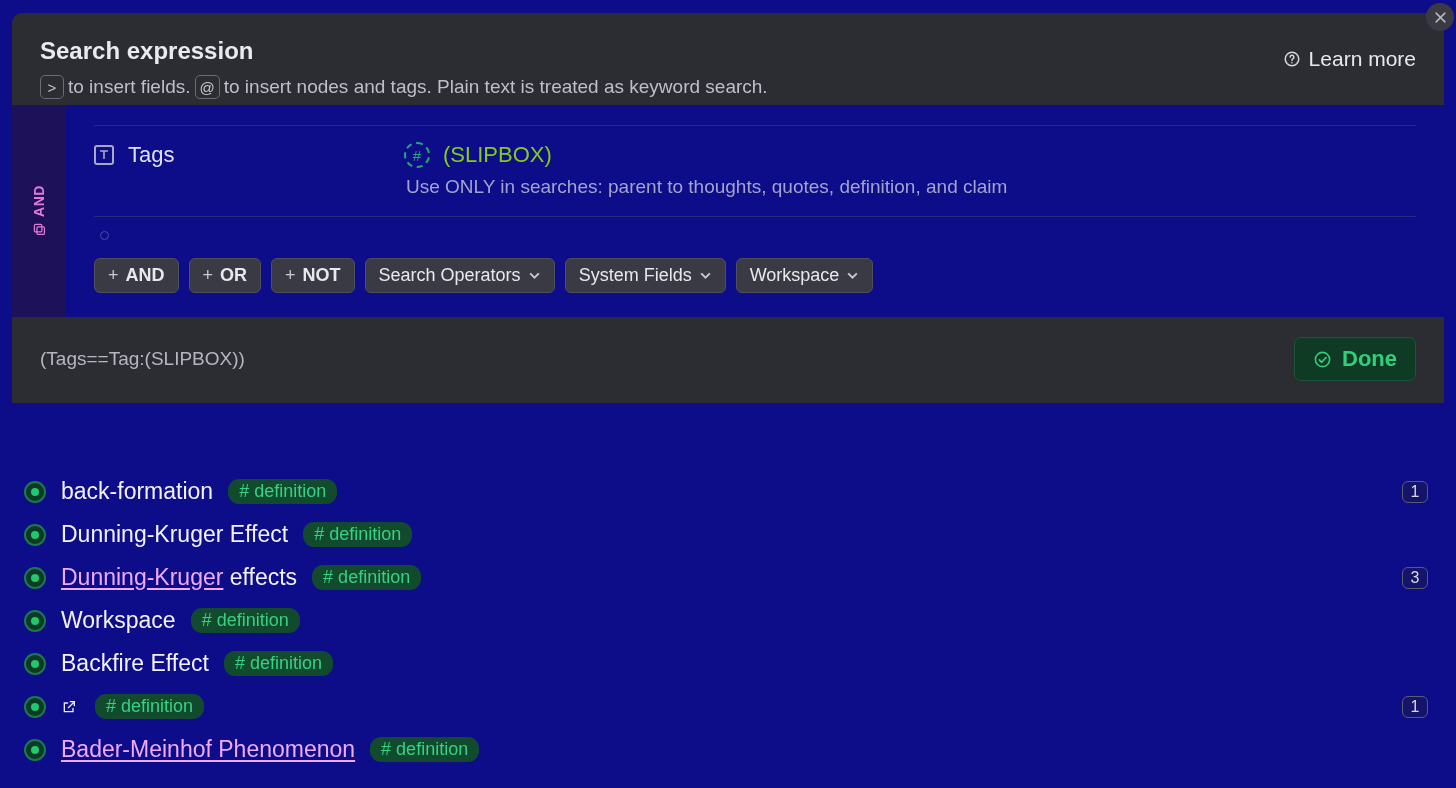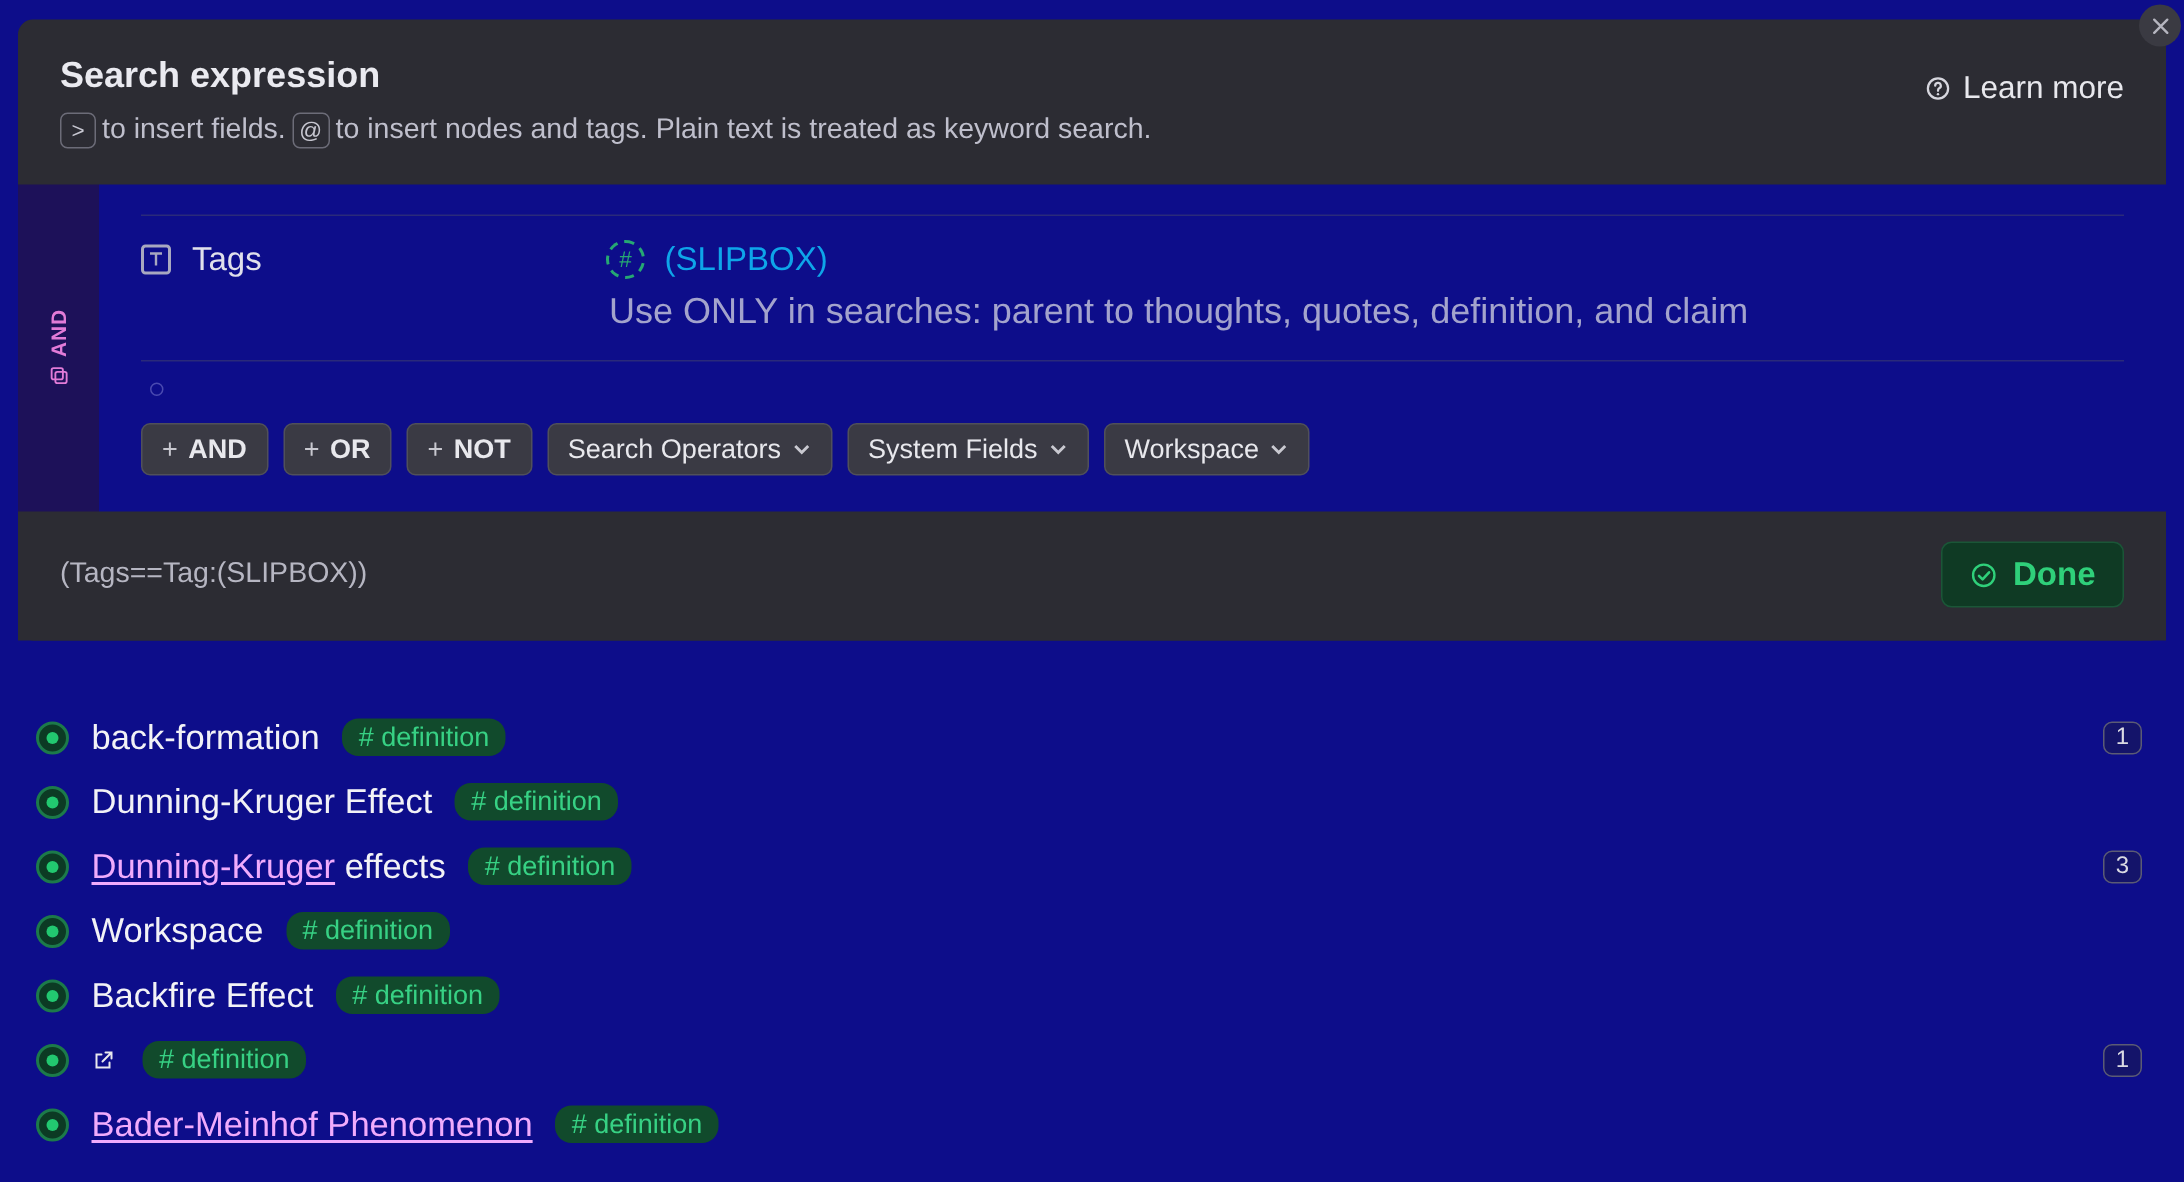--- a/index.html
+++ b/index.html
@@ -23,21 +23,21 @@
   position: absolute;
   right: -10px; top: -10px;
   width: 28px; height: 28px;
   border-radius: 50%;
   background: #3a3a42;
   display: flex; align-items: center; justify-content: center;
   cursor: pointer;
 }
 .close-btn svg { width: 15px; height: 15px; }
 .header {
-  padding: 24px 28px 24px 28px;
+  padding: 24px 28px 6px 28px;
   display: flex;
   align-items: flex-start;
   justify-content: space-between;
 }
 .header-left { flex: 1; }
 .title {
   font-size: 24px;
   font-weight: 600;
   color: #eaeaf0;
   margin-bottom: 10px;
@@ -127,22 +127,22 @@
 .tag-value { display: flex; flex-direction: column; }
 .tag-line { display: flex; align-items: center; gap: 13px; }
 .hash-badge {
   width: 26px; height: 26px;
   border: 2px dashed #26a873;
   border-radius: 50%;
   display: flex; align-items: center; justify-content: center;
   color: #26a873;
   font-size: 15px;
 }
-.tag-name { font-size: 22px; color: #0ea5e9; }
-.tag-desc { font-size: 24px; color: #a3a3cc; margin-top: 8px; margin-left: 2px; }
+.tag-name { font-size: 22px; color: #84cc16; }
+.tag-desc { font-size: 19px; color: #a3a3cc; margin-top: 8px; margin-left: 2px; }
 .empty-row { padding: 14px 0 18px 0; }
 .empty-bullet {
   width: 9px; height: 9px; border: 1.5px solid #4a4ab0; border-radius: 50%;
   margin-left: 6px;
 }
 .op-row { display: flex; gap: 10px; flex-wrap: wrap; }
 .chip {
   background: #3a3a44;
   border: 1px solid #50505a;
   border-radius: 6px;

